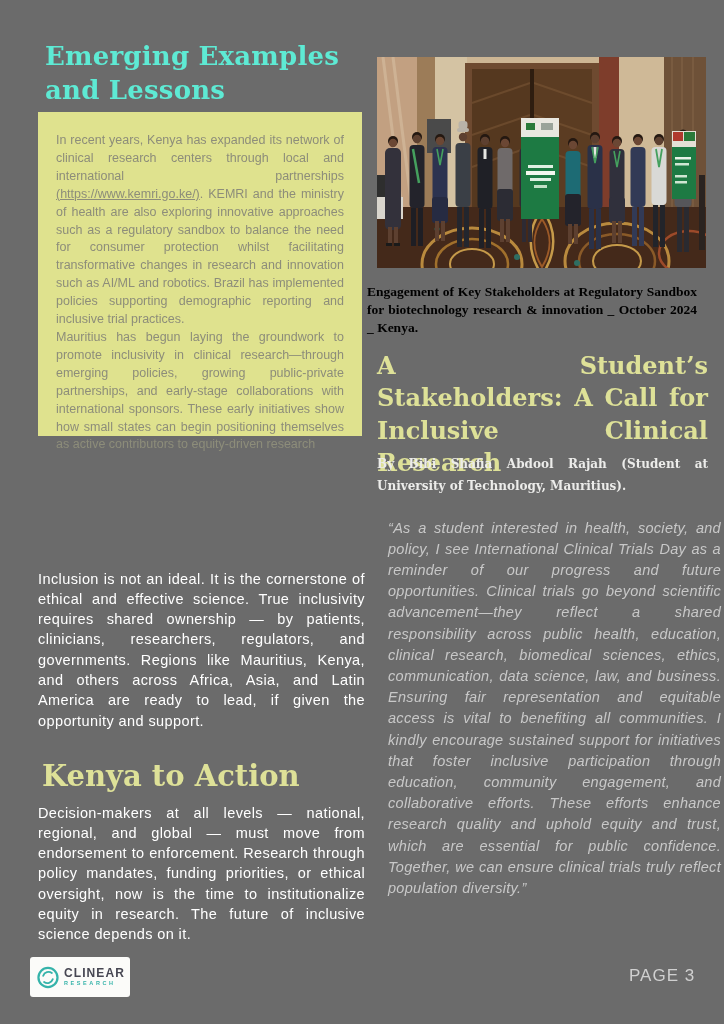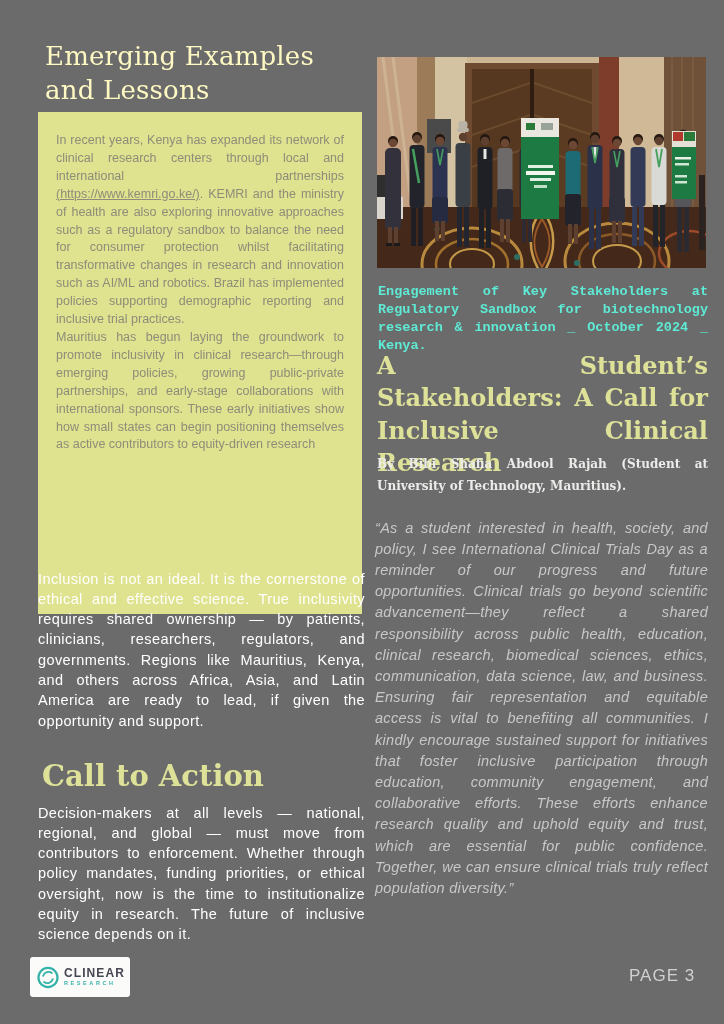--- a/index.html
+++ b/index.html
@@ -2,25 +2,25 @@
 <html><head>
 <meta charset="utf-8">
 <style>
   html,body{margin:0;padding:0;background:#4e4e4e;}
   .page{
     position:relative;width:724px;height:1024px;background:#6b6b6b;
     font-family:"Liberation Sans",sans-serif;overflow:hidden;
   }
   .main-title{
     position:absolute;left:45px;top:22px;width:318px;
-    font-family:"DejaVu Serif",serif;font-weight:400;
-    font-size:26px;line-height:34px;color:#fef9c3;letter-spacing:.2px;
+    font-family:"DejaVu Serif",serif;font-weight:700;
+    font-size:26px;line-height:34px;color:#5eead4;letter-spacing:.2px;
   }
   .highlight-box{
-    position:absolute;left:38px;top:112px;width:324px;height:502px;
+    position:absolute;left:38px;top:112px;width:324px;height:324px;
     box-sizing:border-box;background:#dfe28e;padding:20px 18px;
     color:#8d8d7a;font-size:12.5px;line-height:17.9px;text-align:justify;
   }
   .highlight-box p{margin:0;}
   .kemri-link{text-decoration:underline;}
   .body-para{
     position:absolute;color:#ffffff;font-size:14.5px;line-height:20.3px;
     text-align:justify;letter-spacing:.4px;
   }
   .inclusion-para{left:38px;top:554px;width:327px;}
@@ -35,36 +35,36 @@
     background:#fbfbf9;border-radius:3px;display:flex;align-items:center;
     box-sizing:border-box;padding:0 5px;
   }
   .logo-text{margin-left:3px;}
   .logo-name{font-size:12px;font-weight:700;color:#474753;letter-spacing:1.1px;line-height:13px;}
   .logo-sub{font-size:5.5px;color:#35b3aa;letter-spacing:2.6px;line-height:7px;font-weight:700;}
   .photo-frame{
     position:absolute;left:377px;top:57px;width:329px;height:211px;overflow:hidden;
   }
   .photo-caption{
-    position:absolute;left:378px;top:269px;width:330px;
-    font-family:Liberation Mono, monospace;font-weight:700;
-    font-size:13.5px;line-height:18px;color:#5eead4;text-align:justify;
+    position:absolute;left:367px;top:269px;width:330px;
+    font-family:Liberation Serif, serif;font-weight:700;
+    font-size:13.5px;line-height:18px;color:#000000;text-align:justify;
   }
   .article-heading{
     position:absolute;left:377px;top:330px;width:331px;
     font-family:"DejaVu Serif",serif;font-weight:700;
     font-size:24px;line-height:32.5px;color:#dee198;text-align:justify;
   }
   .byline{
     position:absolute;left:377px;top:441px;width:331px;
     font-family:"DejaVu Serif",serif;font-weight:700;
     font-size:12px;line-height:22px;color:#ececea;text-align:justify;
   }
   .quote-para{
-    position:absolute;left:375px;top:503px;width:333px;
+    position:absolute;left:388px;top:503px;width:333px;
     color:#c8c8c8;font-size:14.5px;line-height:21.2px;font-style:italic;
     text-align:justify;letter-spacing:.3px;
   }
   .page-number{
     position:absolute;left:629px;top:966px;color:#d0d0d0;
     font-size:17px;letter-spacing:1px;
   }
 </style>
 </head>
 <body>
@@ -73,22 +73,22 @@
 
   <h1 class="main-title">Emerging Examples and Lessons</h1>
 
   <div class="highlight-box">
     <p><span>In recent years, Kenya has expanded its network of clinical research centers through local and international partnerships </span><span class="kemri-link">(https://www.kemri.go.ke/)</span><span>.  KEMRI and the ministry of health are also exploring innovative approaches such as a regulatory sandbox to balance the need for consumer protection whilst facilitating transformative changes in research and innovation such as AI/ML and robotics. Brazil has implemented policies supporting demographic reporting and inclusive trial practices.</span></p>
     <p>Mauritius has begun laying the groundwork to promote inclusivity in clinical research—through emerging policies, growing public-private partnerships, and early-stage collaborations with international sponsors. These early initiatives show how small states can begin positioning themselves as active contributors to equity-driven research</p>
   </div>
 
   <p class="body-para inclusion-para">Inclusion is not an ideal. It is the cornerstone of ethical and effective science. True inclusivity requires shared ownership — by patients, clinicians, researchers, regulators, and governments. Regions like Mauritius, Kenya, and others across Africa, Asia, and Latin America are ready to lead, if given the opportunity and support.</p>
 
-  <h2 class="cta-heading">Call to Action</h2>
-  <p class="body-para cta-para">Decision-makers at all levels — national, regional, and global — must move from contributors to enforcement. Whether through policy mandates, funding priorities, or ethical oversight, now is the time to institutionalize equity in research. The future of inclusive science depends on it.</p>
+  <h2 class="cta-heading">Kenya to Action</h2>
+  <p class="body-para cta-para">Decision-makers at all levels — national, regional, and global — must move from endorsement to enforcement. Research through policy mandates, funding priorities, or ethical oversight, now is the time to institutionalize equity in research. The future of inclusive science depends on it.</p>
 
   <div class="logo-box">
     <svg width="29" height="29" viewBox="0 0 30 30">
       <circle cx="15" cy="15" r="11" fill="none" stroke="#35b3aa" stroke-width="2.6"></circle>
       <path d="M9.5 13 A6.5 6.5 0 0 1 19.5 9.8" stroke="#35b3aa" stroke-width="2.2" fill="none" stroke-linecap="round"></path>
       <path d="M20.5 17 A6.5 6.5 0 0 1 10.5 20.2" stroke="#35b3aa" stroke-width="2.2" fill="none" stroke-linecap="round"></path>
     </svg>
     <div class="logo-text">
       <div class="logo-name">CLINEAR</div>
       <div class="logo-sub">RESEARCH</div>

